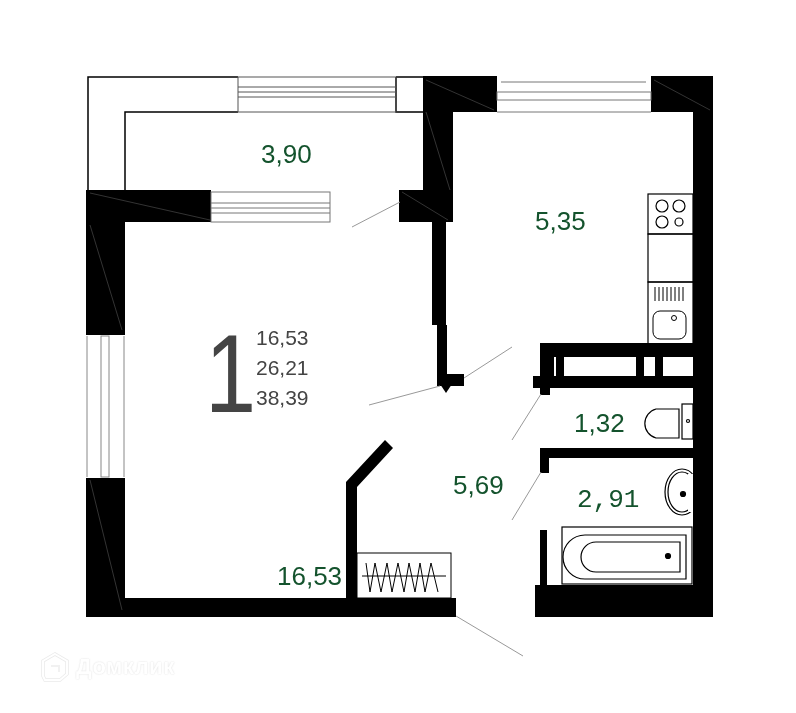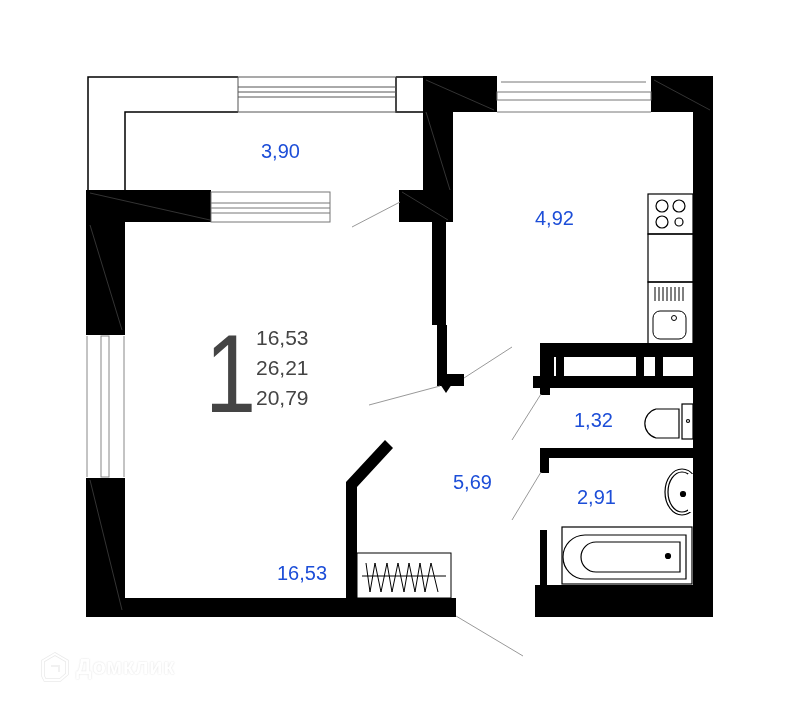--- a/index.html
+++ b/index.html
@@ -1,18 +1,18 @@
 <!DOCTYPE html>
 <html><head>
   <meta charset="utf-8">
   <style>
     html, body { margin: 0; padding: 0; background: #ffffff; }
     body { width: 796px; height: 713px; position: relative; overflow: hidden; font-family: "Liberation Sans", sans-serif; }
     #plan { position: absolute; left: 0; top: 0; width: 796px; height: 713px; }
-    .lbl { position: absolute; color: #1d4ed8; font-family: "Liberation Sans", sans-serif; font-size: 20px; line-height: 1; white-space: nowrap; }
+    .lbl { position: absolute; color: #14532d; font-family: "Liberation Sans", sans-serif; font-size: 26px; line-height: 1; white-space: nowrap; }
     .big-num { position: absolute; left: 205px; top: 318px; font-size: 112px; color: #444444; line-height: 1; font-family: "Liberation Sans", sans-serif; transform: scaleX(0.82); transform-origin: left top; }
     .stats { position: absolute; left: 256px; top: 323px; font-size: 21px; color: #444444; line-height: 30px; }
     .stats div { white-space: nowrap; }
     .watermark { position: absolute; left: 40px; top: 652px; display: flex; align-items: center; gap: 6px; opacity: 0.9; }
     .watermark span { color: #ffffff; font-weight: bold; font-size: 22px; text-shadow: 0 0 1px #e6e6e6, 0 0 2px #dedede; letter-spacing: 0.5px; }
   </style>
 </head>
 <body>
 
 <svg id="plan" viewBox="0 0 796 713" xmlns="http://www.w3.org/2000/svg">
@@ -159,31 +159,31 @@
   </g>
 
   <g fill="none" stroke="#000" stroke-width="1">
     <rect x="357" y="553" width="94" height="45"></rect>
     <line x1="362" y1="576" x2="446" y2="576"></line>
     <polyline points="366,563 370,592 375,563 381,592 387,563 392,592 398,563 404,592 409,563 415,592 420,563 425,592 431,563 438,592"></polyline>
   </g>
 </svg>
 
 <div class="lbl" style="left:261px; top:141px;">3,90</div>
-<div class="lbl" style="left:535px; top:208px;">4,92</div>
+<div class="lbl" style="left:535px; top:208px;">5,35</div>
 <div class="lbl" style="left:277px; top:563px;">16,53</div>
 <div class="lbl" style="left:453px; top:472px;">5,69</div>
 <div class="lbl" style="left:574px; top:410px;">1,32</div>
-<div class="lbl" style="left:577px; top:487px;">2,91</div>
+<div class="lbl" style="left:577px; top:487px;font-family:Liberation Mono, monospace;">2,91</div>
 
 <div class="big-num">1</div>
 <div class="stats">
   <div>16,53</div>
   <div>26,21</div>
-  <div>20,79</div>
+  <div>38,39</div>
 </div>
 
 <div class="watermark">
   <svg width="30" height="30" viewBox="0 0 30 30">
     <path d="M15,2 L27,9 L27,22 L20,28 L5,28 L3,24 L3,9 Z" fill="none" stroke="#e8e8e8" stroke-width="3.5"></path>
     <path d="M15,2 L27,9 L27,22 L20,28 L5,28 L3,24 L3,9 Z" fill="none" stroke="#ffffff" stroke-width="2"></path>
     <path d="M11,14 L19,14 L19,20" fill="none" stroke="#f0f0f0" stroke-width="2"></path>
   </svg>
   <span>Домклик</span>
 </div>

